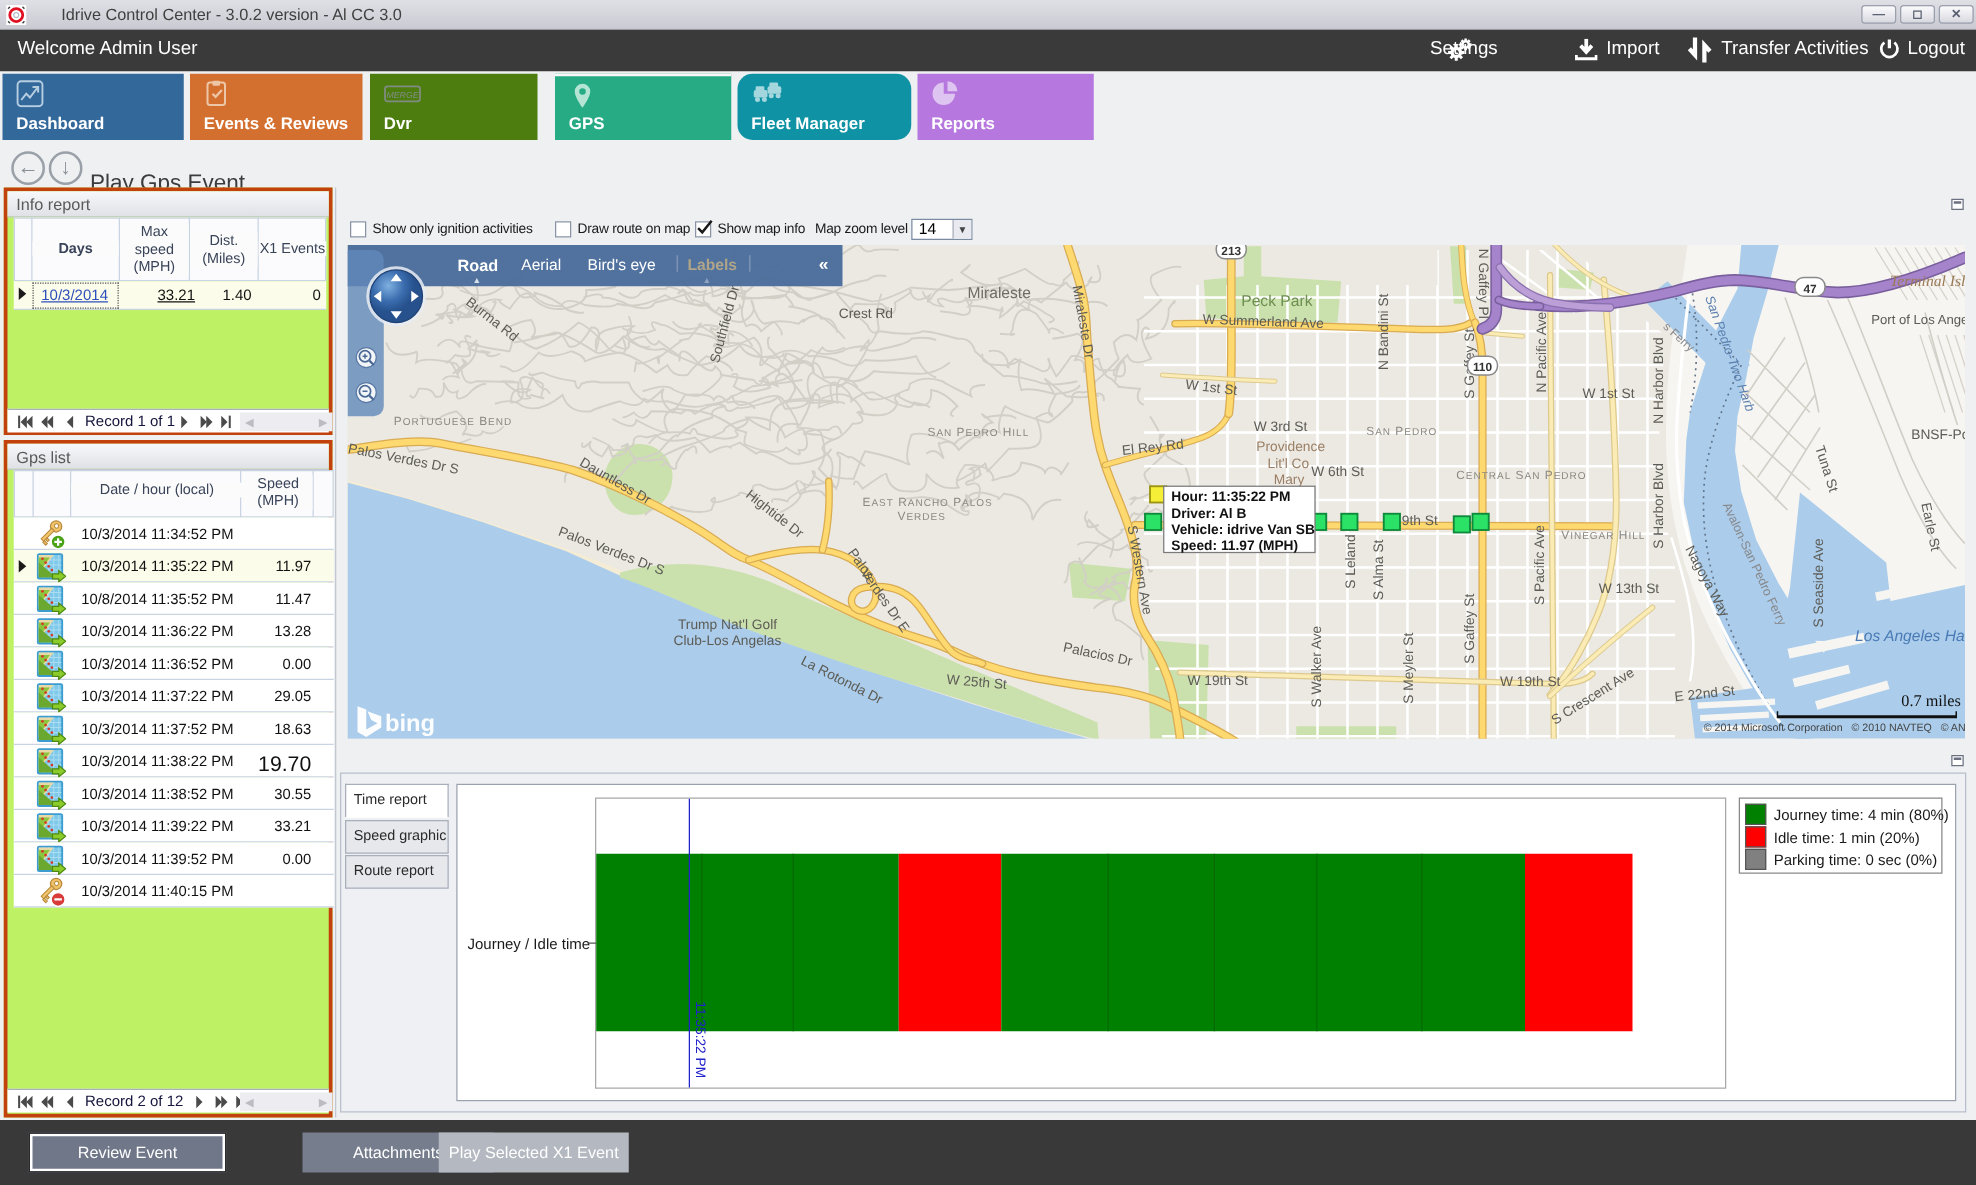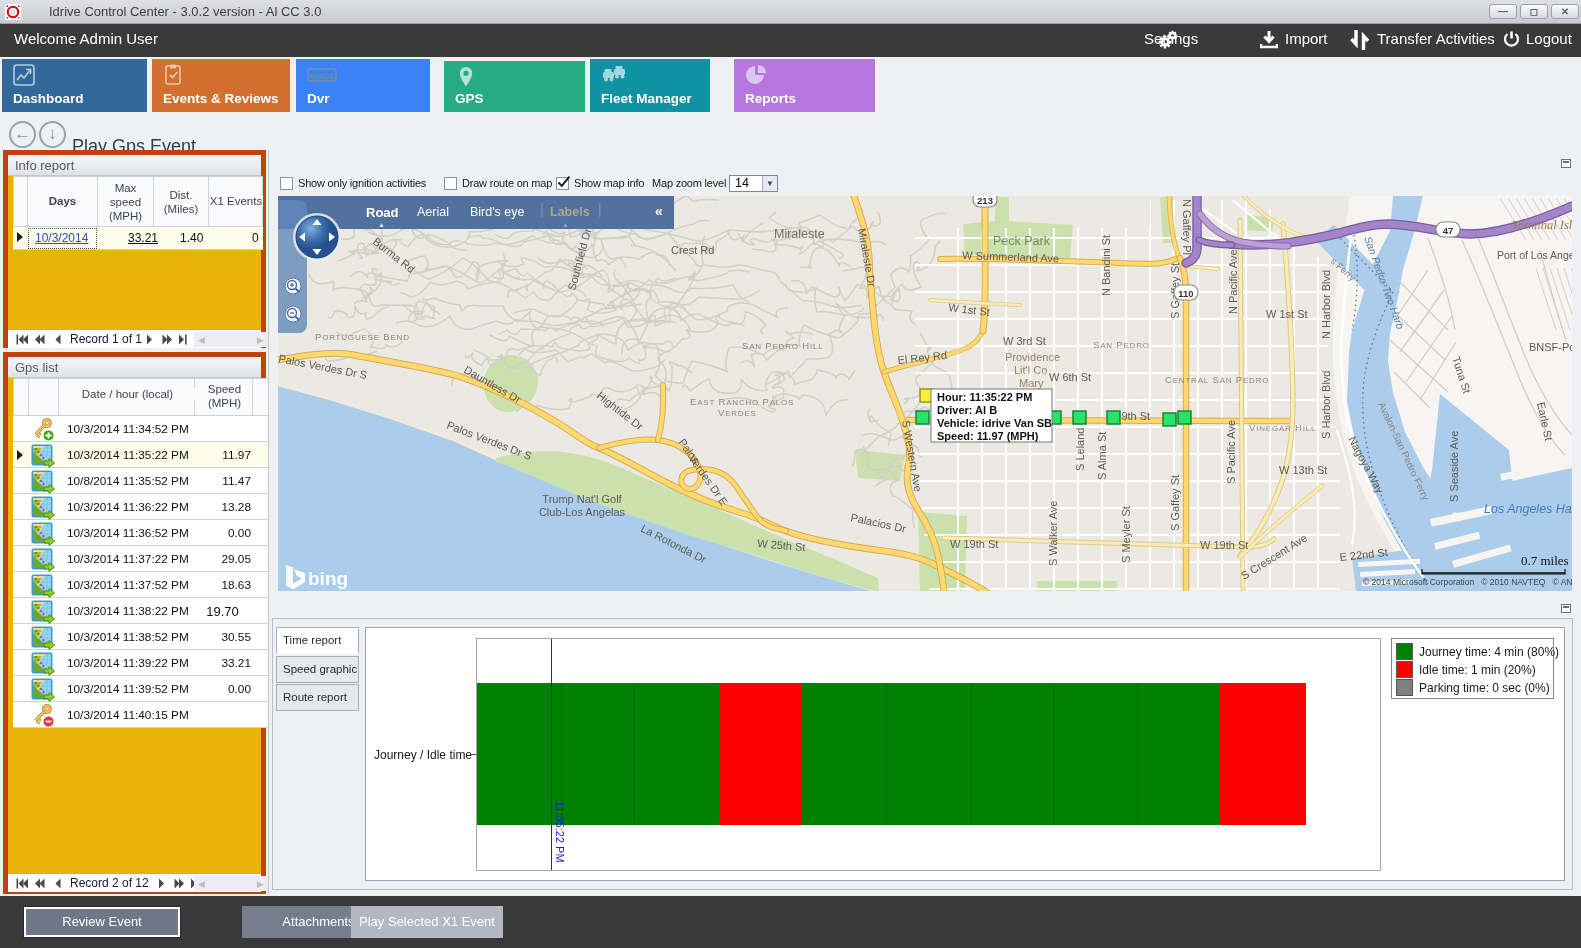--- a/index.html
+++ b/index.html
@@ -25,21 +25,21 @@
 .tile { top:59px; height:53px; color:#fff; }
 .tile .lbl { position:absolute; left:11px; bottom:6px; font-size:13.5px; font-weight:bold; }
 .tile .ico { position:absolute; left:11px; top:5px; width:22px; height:22px; opacity:.85; }
 
 
 .circbtn { top:121px; width:27px; height:27px; border:2px solid #9aa0a8; border-radius:50%;
   color:#8a9098; font-size:17px; font-weight:bold; text-align:center; line-height:22px; background:#eef0f2; }
 #pgetitle { left:72px; top:136px; font-size:18px; color:#3c3c3c; }
 
 
-.panel { border:5px solid #c2410c; background:#eab308; }
+.panel { border:3px solid #c2410c; background:#bef264; }
 .caption { position:absolute; left:0; top:0; right:0; height:21px;
   background:linear-gradient(#f7f8fa,#dfe1e6); border-bottom:1px solid #c3c7cf;
   font-size:13px; color:#5a5a5a; padding:3px 0 0 7px; }
 .gridline { position:absolute; background:#c9d4e2; }
 .hdrcell { position:absolute; background:#fbfbfc; font-size:11.5px; color:#3a4458;
   text-align:center; white-space:nowrap; }
 .navbar { position:absolute; left:0; right:0; height:19px; background:#fff;
   border-top:1px solid #a8aeb8; font-size:12px; color:#16163c; }
 .navscroll { position:absolute; top:2px; height:15px; background:#ededf1; color:#bcbcc2; font-size:9px; }
 
@@ -119,35 +119,35 @@
  <div class="lbl">Dashboard</div>
   </div>
 <div class="abs tile" style="left:152px;width:138px;background:#d4702f;">
  <svg class="ico" viewBox="0 0 22 22">
       <rect x="3" y="2" width="14" height="18" rx="2" fill="none" stroke="#f2d5bd" stroke-width="1.6"></rect>
       <rect x="7" y="0.5" width="6" height="4" rx="1" fill="#f2d5bd"></rect>
       <path d="M7,11 l2.5,2.5 5,-5.5" stroke="#f2d5bd" stroke-width="1.8" fill="none"></path>
     </svg>
  <div class="lbl">Events &amp; Reviews</div>
   </div>
-<div class="abs tile" style="left:296px;width:134px;background:#3b82f6;">
+<div class="abs tile" style="left:296px;width:134px;background:#4d7c0f;">
  <svg class="ico" style="width:30px;" viewBox="0 0 30 22">
       <rect x="1" y="5" width="28" height="12" rx="2" fill="none" stroke="#8a8f96" stroke-width="1.4"></rect>
       <text x="15" y="14.5" font-size="7" font-style="italic" fill="#8a8f96" text-anchor="middle" font-family="Liberation Sans">MERGE</text>
     </svg>
  <div class="lbl">Dvr</div>
   </div>
 <div class="abs tile" style="left:444px;width:141px;background:#26ab85;border-top:2px solid #f8f8f8;">
  <svg class="ico" viewBox="0 0 22 22">
       <path d="M11,1 a6.2,6.2 0 0 1 6.2,6.2 c0,4.6 -6.2,13 -6.2,13 s-6.2,-8.4 -6.2,-13 A6.2,6.2 0 0 1 11,1 z" fill="#cdeee2"></path>
       <circle cx="11" cy="7.2" r="2.6" fill="#26ab85"></circle>
     </svg>
  <div class="lbl">GPS</div>
   </div>
-<div class="abs tile" style="left:590px;width:120px;background:#0f93a4;">
+<div class="abs tile" style="left:590px;width:139px;background:#0f93a4;border-radius:12px;">
  <svg class="ico" style="width:30px;" viewBox="0 0 30 22">
       <g fill="#bfe2e8">
         <rect x="2" y="8" width="11" height="6" rx="1.5"></rect>
         <rect x="3.5" y="5" width="7" height="4" rx="1"></rect>
         <circle cx="5" cy="15.5" r="2"></circle>
         <circle cx="10.5" cy="15.5" r="2"></circle>
         <rect x="13" y="5" width="11" height="6" rx="1.5"></rect>
         <rect x="14.5" y="2" width="7" height="4" rx="1"></rect>
         <circle cx="16" cy="12.5" r="2"></circle>
         <circle cx="21.5" cy="12.5" r="2"></circle>
@@ -262,21 +262,21 @@
  <svg class="abs" style="left:23px;top:217px;width:24px;height:24px;" viewBox="0 0 24 24">
       <use href="#mapico"></use>
     </svg>
  <div class="abs" style="left:59px;top:221px;font-size:11.8px;color:#111;">10/3/2014 11:37:52 PM</div>
  <div class="abs" style="left:186px;top:221px;width:57px;text-align:right;font-size:11.8px;color:#111;">18.63</div>
  <div class="abs" style="left:5px;top:241px;width:256px;height:26px;background:#fff;border-bottom:1px solid #c9d4e2;"></div>
  <svg class="abs" style="left:23px;top:243px;width:24px;height:24px;" viewBox="0 0 24 24">
       <use href="#mapico"></use>
     </svg>
  <div class="abs" style="left:59px;top:247px;font-size:11.8px;color:#111;">10/3/2014 11:38:22 PM</div>
- <div class="abs" style="left:186px;top:247px;width:57px;text-align:center;font-size:13px;color:#111;">19.70</div>
+ <div class="abs" style="left:186px;top:247px;width:57px;text-align:right;font-size:17px;color:#111;">19.70</div>
  <div class="abs" style="left:5px;top:267px;width:256px;height:26px;background:#fff;border-bottom:1px solid #c9d4e2;"></div>
  <svg class="abs" style="left:23px;top:269px;width:24px;height:24px;" viewBox="0 0 24 24">
       <use href="#mapico"></use>
     </svg>
  <div class="abs" style="left:59px;top:273px;font-size:11.8px;color:#111;">10/3/2014 11:38:52 PM</div>
  <div class="abs" style="left:186px;top:273px;width:57px;text-align:right;font-size:11.8px;color:#111;">30.55</div>
  <div class="abs" style="left:5px;top:293px;width:256px;height:26px;background:#fff;border-bottom:1px solid #c9d4e2;"></div>
  <svg class="abs" style="left:23px;top:295px;width:24px;height:24px;" viewBox="0 0 24 24">
       <use href="#mapico"></use>
     </svg>

